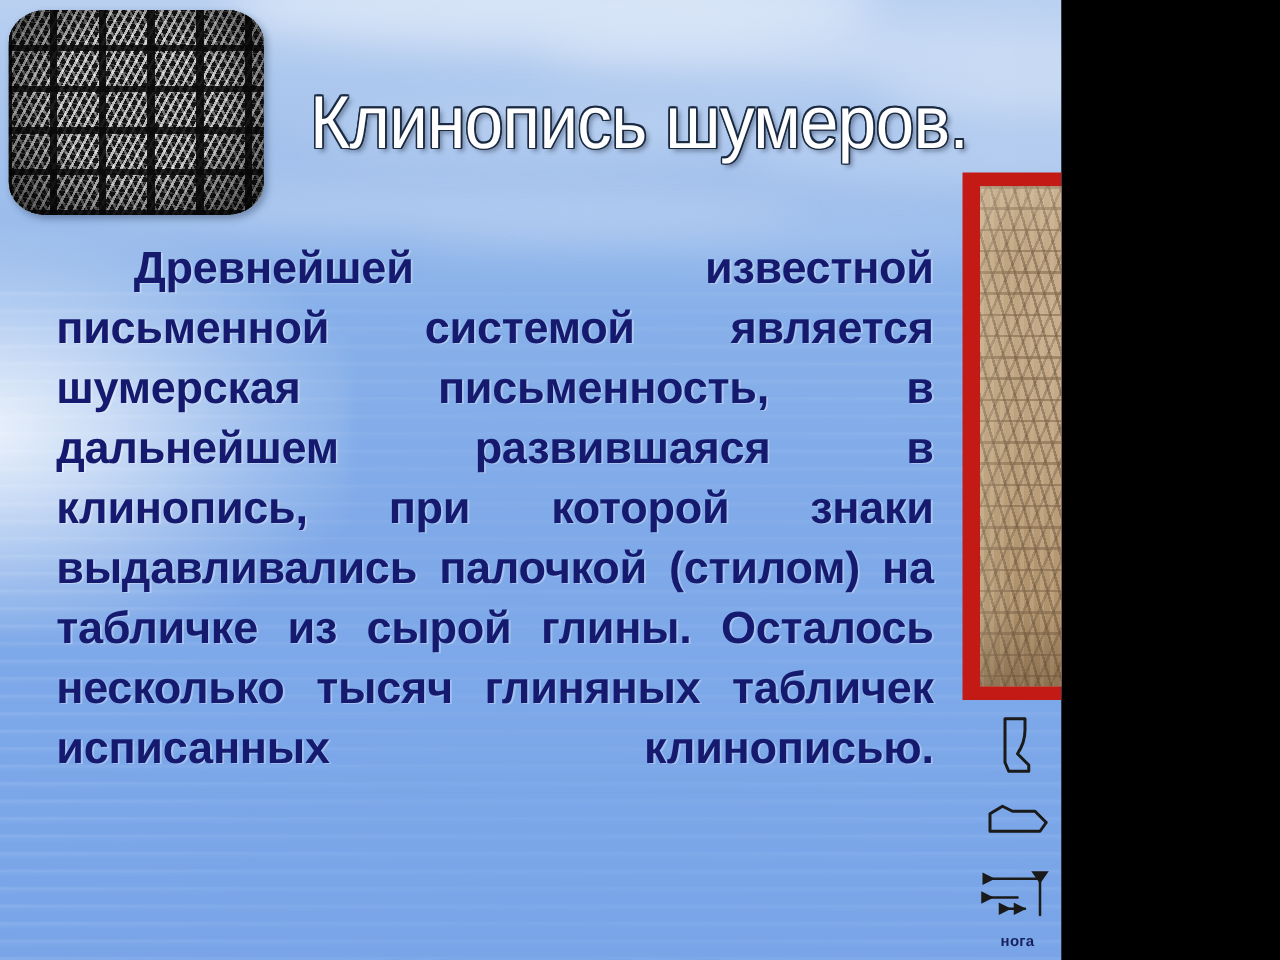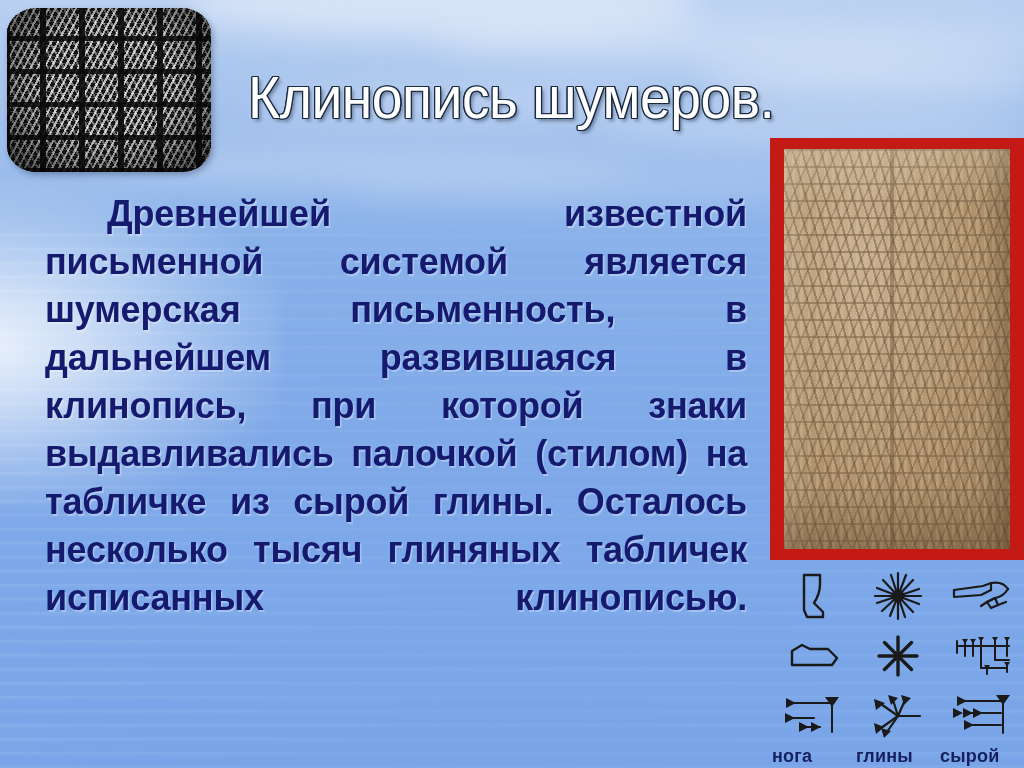--- a/index.html
+++ b/index.html
@@ -3,21 +3,21 @@
 <meta charset="utf-8">
 <title>Клинопись шумеров.</title>
 <style>
   html, body {
     margin: 0;
     padding: 0;
     background: #000;
   }
   #slide {
     position: relative;
-    width: 1024px;
+    width: 849px;
     height: 768px;
     overflow: hidden;
     font-family: "Liberation Sans", "DejaVu Sans", sans-serif;
     background: #7fa9e8;
   }
 
   
   .bg-base {
     position: absolute;
     inset: 0;
@@ -251,22 +251,22 @@
     justify-content: center;
     height: 100%;
   }
   .sign-cell svg { display: block; }
   .sign-labels {
     display: flex;
     height: 22px;
   }
   .sign-label {
     flex: 1 1 0;
-    text-align: left;
-    font-size: 18px;
+    text-align: center;
+    font-size: 12px;
     font-weight: bold;
     color: #16205e;
     letter-spacing: .2px;
   }
 </style>
 </head>
 <body>
 
 <div id="slide">
 

